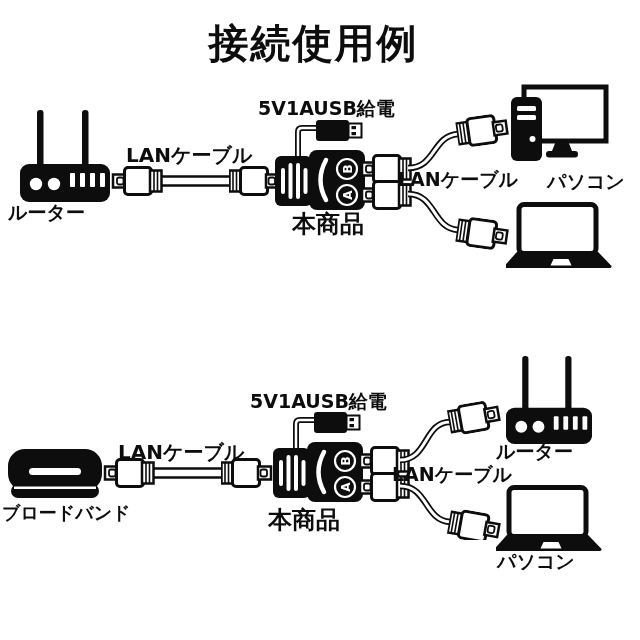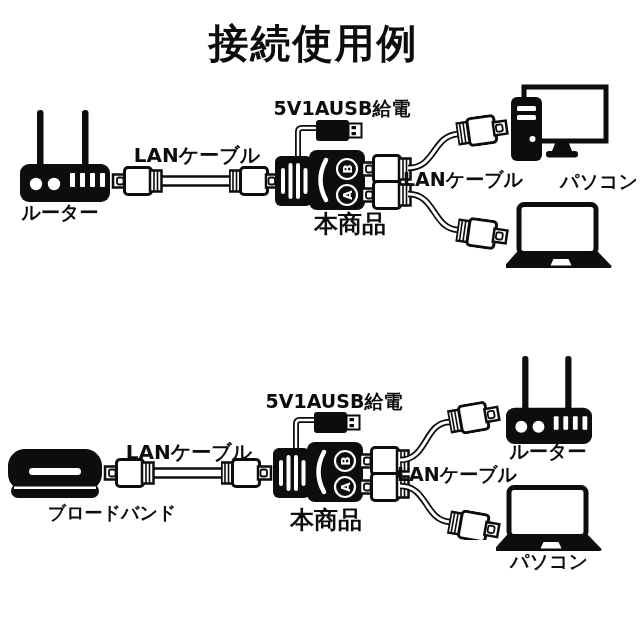--- a/index.html
+++ b/index.html
@@ -1,22 +1,22 @@
 <!DOCTYPE html>
 <html style="--ink: #0d0d0d; --paper: #ffffff;"><head>
 <meta charset="utf-8">
 <style>
   html,body{margin:0;padding:0;background:#fff;}
   body{width:640px;height:640px;font-family:"DejaVu Sans","Liberation Sans",sans-serif;}
   .stage{position:relative;width:640px;height:640px;background:var(--paper,#fff);overflow:hidden;color:var(--ink,#0d0d0d);}
   .abs{position:absolute;}
   svg{display:block;color:var(--ink,#0d0d0d);}
   .title{position:absolute;left:0;right:13px;top:16px;text-align:center;font-size:40px;font-weight:900;letter-spacing:2px;color:var(--ink,#0d0d0d);}
-  .label{position:absolute;font-weight:800;color:var(--ink,#0d0d0d);text-align:center;white-space:nowrap;line-height:1.15;letter-spacing:0;}
-  .fs18{font-size:18px;margin-left:44px;} .fs19{font-size:19px;} .fs20{font-size:20px;} .fs22{font-size:24px;}
+  .label{position:absolute;font-weight:800;color:var(--ink,#0d0d0d);text-align:left;white-space:nowrap;line-height:1.15;letter-spacing:0;}
+  .fs18{font-size:18px;} .fs19{font-size:19px;} .fs20{font-size:20px;} .fs22{font-size:24px;}
   .port-letter{font-weight:bold;}
 </style>
 </head>
 <body>
 
 <svg width="0" height="0" style="position:absolute" aria-hidden="true">
   <defs>
     <symbol id="rj45-left" viewBox="0 0 52 30">
       <rect x="2" y="8.5" width="13" height="13" fill="#fff" stroke="currentColor" stroke-width="2.5"></rect>
       <rect x="6" y="11.5" width="6.5" height="7" rx="2" fill="#fff" stroke="currentColor" stroke-width="1.8"></rect>

